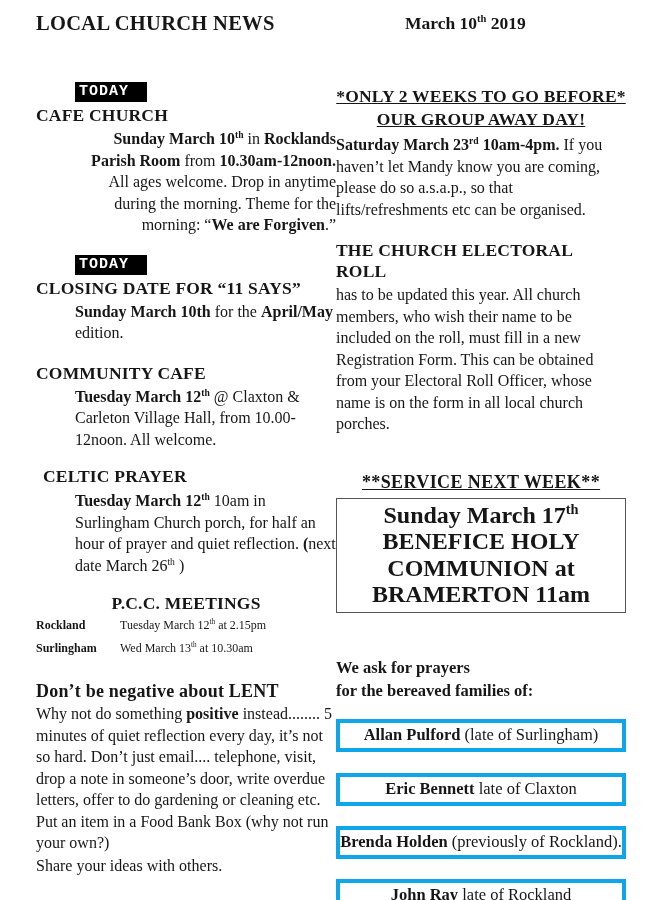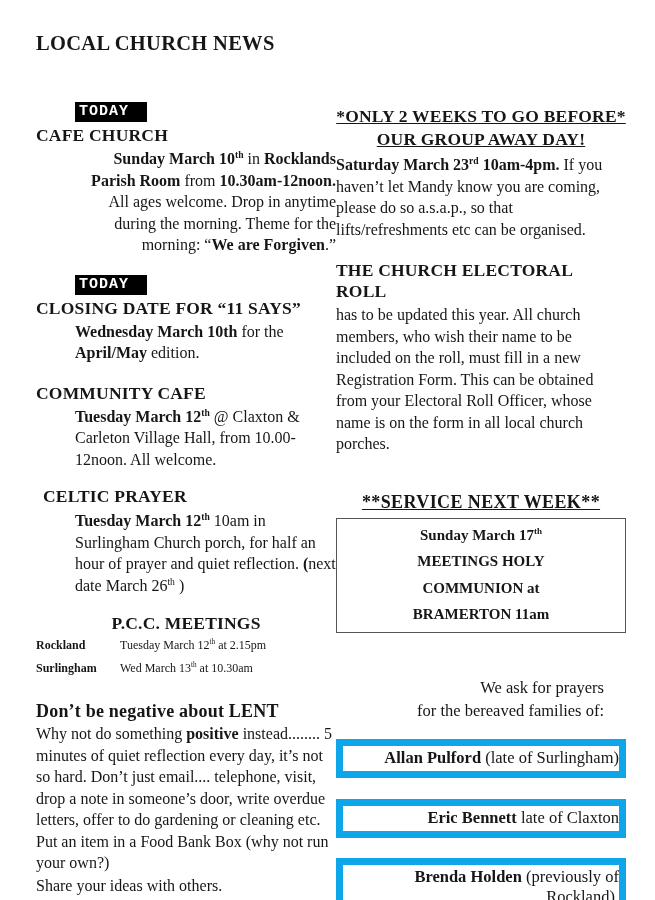--- a/index.html
+++ b/index.html
@@ -3,21 +3,21 @@
 <meta charset="utf-8">
 <style>
   html, body { margin: 0; padding: 0; }
   body {
     width: 655px; height: 900px;
     background: #ffffff;
     color: #161616;
     font-family: "Liberation Serif", serif;
     overflow: hidden;
   }
-  .page { position: relative; width: 655px; height: 647px; padding: 12px 20px 0 36px; box-sizing: border-box; margin-top: 20px; }
+  .page { position: relative; width: 655px; height: 647px; padding: 12px 20px 0 36px; box-sizing: border-box; }
 
   
   .hdr { position: relative; height: 28px; }
   .hdr h1 { margin: 0; font-size: 20.5px; letter-spacing: 0.3px; }
   .hdr .date { position: absolute; left: 369px; top: 1px; font-size: 17.5px; font-weight: bold; }
 
   
   .columns { display: flex; align-items: flex-start; }
   .col-left  { width: 300px; flex: none; }
   .col-right { width: 290px; flex: none; }
@@ -58,59 +58,60 @@
   .center { text-align: center; text-decoration: underline; }
   .s-away h2 { margin-top: 45px; font-size: 17.5px; line-height: 23px; }
   .s-away p  { margin-top: 3px; }
   .s-roll h2 { margin-top: 20px; }
   .s-roll p  { margin-top: 2px; }
   .s-service h2 { margin-top: 37px; font-size: 18px; letter-spacing: 0.4px; }
   .service-box {
     margin-top: 5px;
     border: 1px solid #555;
     text-align: center;
-    font-size: 15px; font-weight: bold;
+    font-size: 24px; font-weight: bold;
     line-height: 26.5px;
     padding: 3px 0 4px 0;
   }
-  .s-prayers .intro { margin-top: 43px; font-weight: normal; font-size: 16.5px; line-height: 23px; text-align: right; padding-right: 22px; }
+  .s-prayers .intro { margin-top: 43px; font-weight: bold; font-size: 16.5px; line-height: 23px; text-align: left; padding-right: 22px; }
   .name-box {
-    border: 7px solid #0ea5e9;
-    text-align: right;
+    border: 4px solid #0ea5e9;
+    text-align: center;
     font-size: 16.5px; line-height: 20px;
     padding: 2px 0 3px 0;
   }
   .nb1 { margin-top: 17px; }
   .nb2 { margin-top: 21px; }
   .nb3 { margin-top: 20px; }
   .nb4 { margin-top: 20px; }
 </style>
 </head>
 <body>
 
 <div class="page">
 
   <div class="hdr">
     <h1>LOCAL CHURCH NEWS</h1>
+    <div class="date"><span class="b">March 10</span><sup class="b">th</sup><span class="b"> 2019</span></div>
   </div>
 
   <div class="columns">
 
     <div class="col-left">
 
       <section class="s-cafe">
         <div class="badge">TODAY</div>
         <h2>CAFE CHURCH</h2>
         <p class="indent"><span class="b">Sunday March 10</span><sup class="b">th</sup><span> in </span><span class="b">Rocklands Parish Room</span><span> from </span><span class="b">10.30am-12noon.</span><span> All ages welcome. Drop in anytime during the morning. Theme for the morning: “</span><span class="b">We are Forgiven</span><span>.”</span></p>
       </section>
 
       <section class="s-closing">
         <div class="badge">TODAY</div>
         <h2>CLOSING DATE FOR “11 SAYS”</h2>
-        <p class="indent"><span class="b">Wednesday March 10th</span><span> for the </span><span class="b">April/May</span><span> edition.</span></p>
+        <p class="indent"><span class="b">Sunday March 10th</span><span> for the </span><span class="b">April/May</span><span> edition.</span></p>
       </section>
 
       <section class="s-community">
         <h2>COMMUNITY CAFE</h2>
         <p class="indent"><span class="b">Tuesday March 12</span><sup class="b">th</sup><span> @ Claxton &amp; Carleton Village Hall, from 10.00-12noon. All welcome.</span></p>
       </section>
 
       <section class="s-celtic">
         <h2>CELTIC PRAYER</h2>
         <p class="indent"><span class="b">Tuesday March 12</span><sup class="b">th</sup><span> 10am in Surlingham Church porch, for half an hour of prayer and quiet reflection. </span><span class="b">(</span><span>next date March 26</span><sup>th</sup><span> )</span></p>
@@ -143,21 +144,21 @@
 
       <section class="s-roll">
         <h2>THE CHURCH ELECTORAL ROLL</h2>
         <p>has to be updated this year. All church members, who wish their name to be included on the roll, must fill in a new Registration Form. This can be obtained from your Electoral Roll Officer, whose name is on the form in all local church porches.</p>
       </section>
 
       <section class="s-service">
         <h2 class="center">**SERVICE NEXT WEEK**</h2>
         <div class="service-box">
           <div><span class="b">Sunday March 17</span><sup class="b">th</sup></div>
-          <div>MEETINGS HOLY</div>
+          <div>BENEFICE HOLY</div>
           <div>COMMUNION at</div>
           <div>BRAMERTON 11am</div>
         </div>
       </section>
 
       <section class="s-prayers">
         <div class="intro"><span>We ask for prayers</span><br><span>for the bereaved families of:</span></div>
         <div class="name-box nb1"><span class="b">Allan Pulford</span><span> (late of Surlingham)</span></div>
         <div class="name-box nb2"><span class="b">Eric Bennett</span><span> late of Claxton</span></div>
         <div class="name-box nb3"><span class="b">Brenda Holden</span><span> (previously of Rockland).</span></div>

